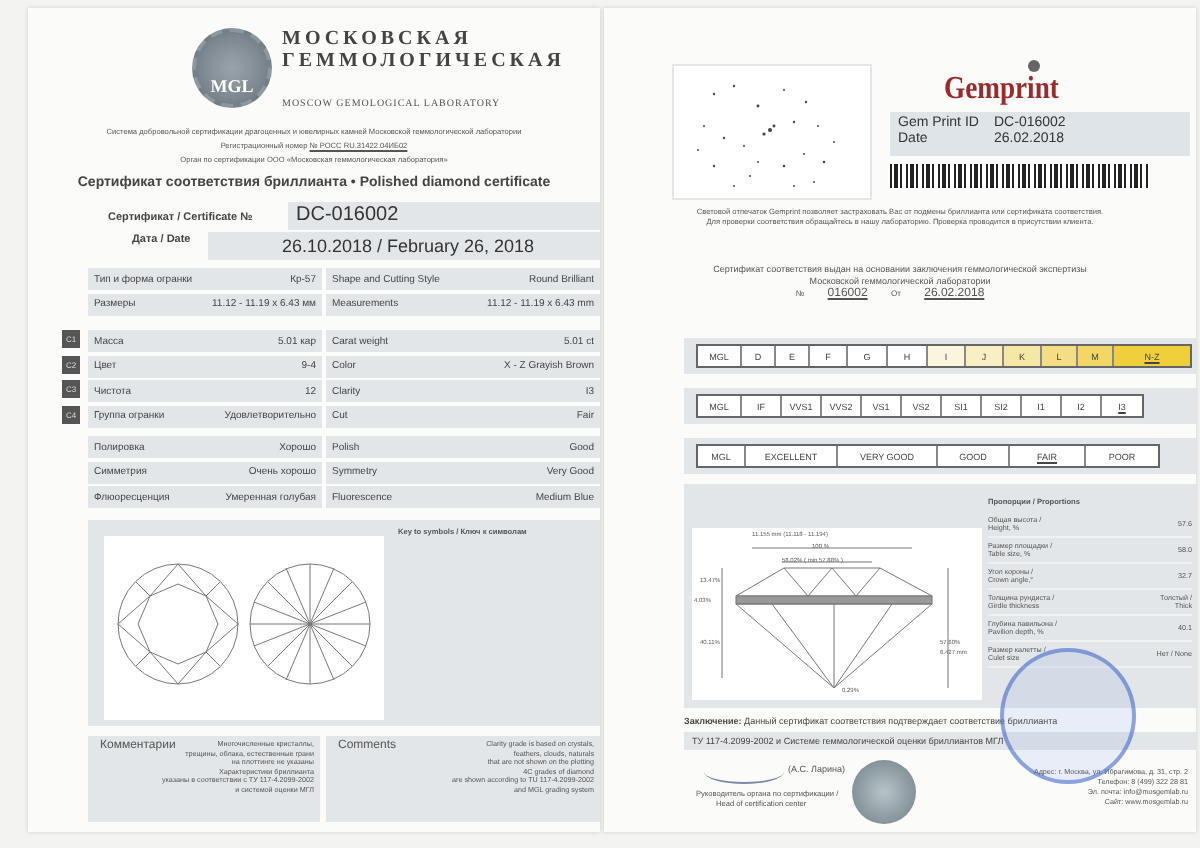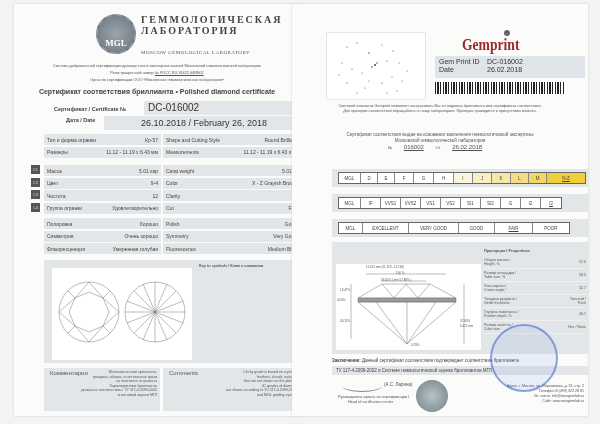--- a/index.html
+++ b/index.html
@@ -1,19 +1,19 @@
 <!DOCTYPE html>
 <html><head>
 <meta charset="utf-8">
 <style>
 *{box-sizing:border-box;margin:0;padding:0}
 body{width:600px;height:424px;background:#f3f3f1;font-family:"Liberation Sans",sans-serif;color:#333;overflow:hidden;position:relative}
 .page{position:absolute;top:4px;height:412px;background:#fbfbfa;box-shadow:0 0 2px #ccc}
 #left{left:14px;width:286px}
-#right{left:292px;width:296px}
+#right{left:302px;width:296px}
 .seal{position:absolute;left:82px;top:10px;width:40px;height:40px;border-radius:50%;background:radial-gradient(circle,#9aa4ac 0,#7d8890 60%,#5f6a72 100%);border:2px dashed #8d979e}
 .seal span{position:absolute;bottom:4px;left:0;width:100%;text-align:center;color:#fff;font:bold 9px "Liberation Serif",serif}
 .lab-ru{position:absolute;left:127px;top:10px;font:bold 10px "Liberation Serif",serif;letter-spacing:2px;color:#444;line-height:11px}
 .lab-en{position:absolute;left:127px;top:46px;font:5px "Liberation Serif",serif;color:#555;letter-spacing:.5px}
 .small{position:absolute;left:0;width:286px;text-align:center;font-size:3.8px;color:#555}
 .u{text-decoration:underline}
 .cert-title{position:absolute;left:0;top:84px;width:286px;text-align:center;font:bold 7px "Liberation Sans",sans-serif;color:#444}
 .lbl{position:absolute;font:bold 5.5px "Liberation Sans",sans-serif;color:#444}
 .box{position:absolute;background:#e3e6e8;font-size:10px;color:#333;padding-left:4px}
 .grid{position:absolute;left:30px;width:256px}
@@ -49,22 +49,22 @@
 .addr{position:absolute;left:180px;top:380px;width:112px;text-align:right;font-size:3.6px;color:#555;line-height:5px}
 </style>
 </head>
 <body>
 
 <div id="left" class="page">
   <div class="seal">
       <span>MGL</span>
     </div>
   <div class="lab-ru">
+    <div>МОСКОВСКАЯ</div>
     <div>ГЕММОЛОГИЧЕСКАЯ</div>
-    <div>ЛАБОРАТОРИЯ</div>
   </div>
   <div class="lab-en">MOSCOW GEMOLOGICAL LABORATORY</div>
   <div class="small" style="top:60px">Система добровольной сертификации драгоценных и ювелирных камней Московской геммологической лаборатории</div>
   <div class="small" style="top:67px"><span>Регистрационный номер</span> <span class="u">№ РОСС RU.31422.04ИБ02</span></div>
   <div class="small" style="top:74px">Орган по сертификации ООО «Московская геммологическая лаборатория»</div>
   <div class="cert-title">Сертификат соответствия бриллианта • Polished diamond certificate</div>
 
   <div class="lbl" style="left:40px;top:102px">Сертификат / Certificate №</div>
   <div class="box" style="left:130px;top:97px;width:156px;height:14px;font-size:10px;line-height:14px">DC-016002</div>
   <div class="lbl" style="left:52px;top:113px">Дата / Date</div>

